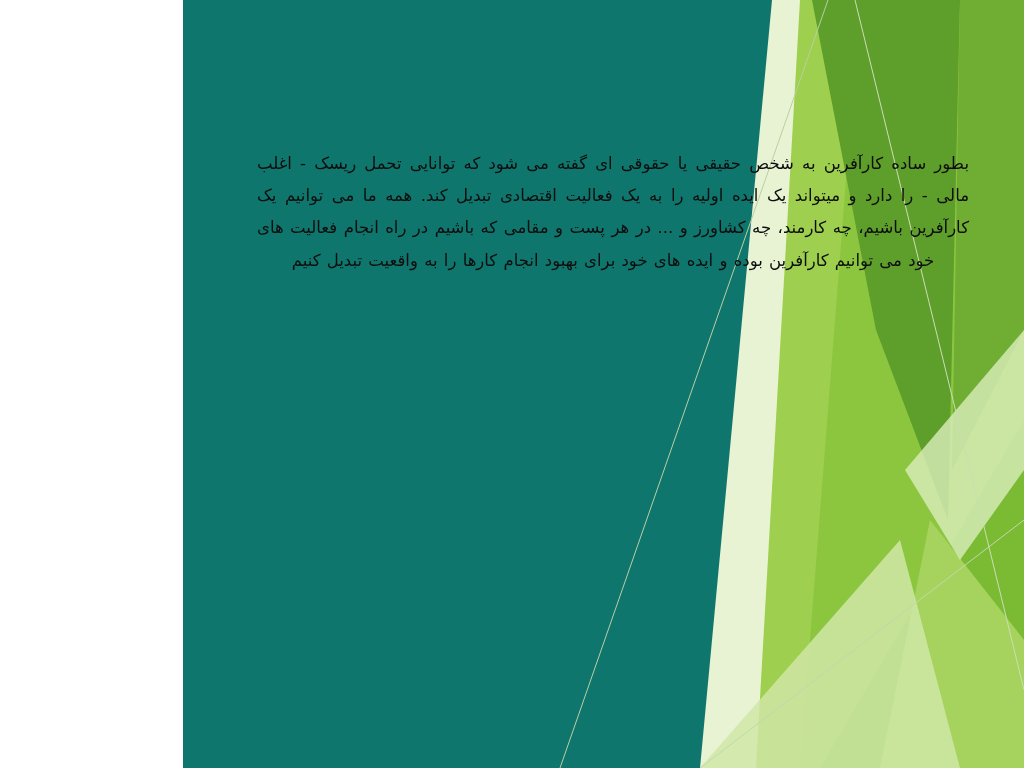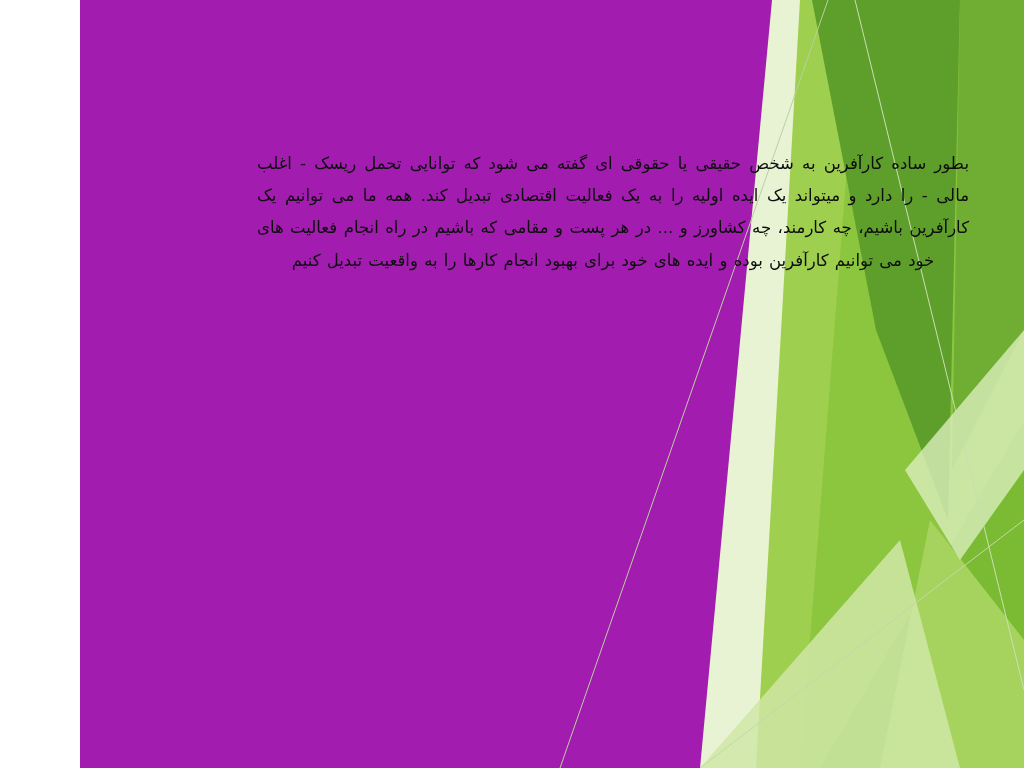--- a/index.html
+++ b/index.html
@@ -5,23 +5,23 @@
   html, body {
     margin: 0;
     padding: 0;
     background: #ffffff;
   }
   body {
     font-family: "Liberation Sans", sans-serif;
   }
   .slide {
     position: relative;
-    width: 944px;
+    width: 841px;
     height: 768px;
-    background: #a21caf;
+    background: #0f766e;
     overflow: hidden;
   }
 
   
   .deco {
     position: absolute;
     inset: 0;
     pointer-events: none;
   }
   .deco svg {

